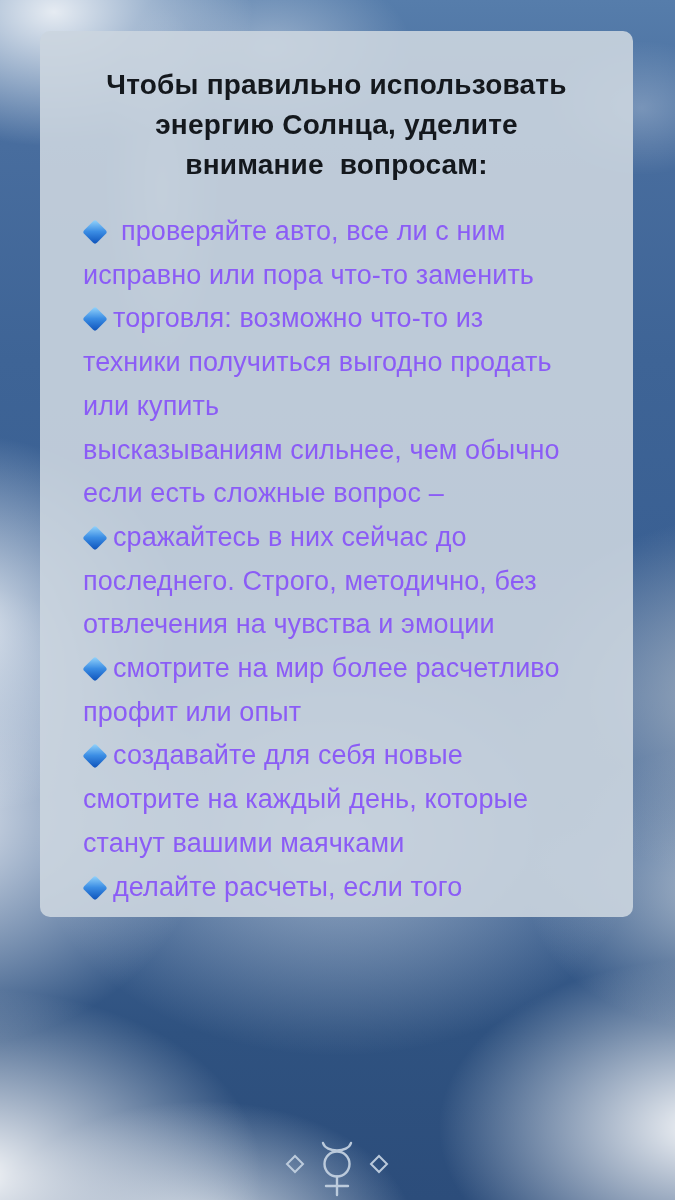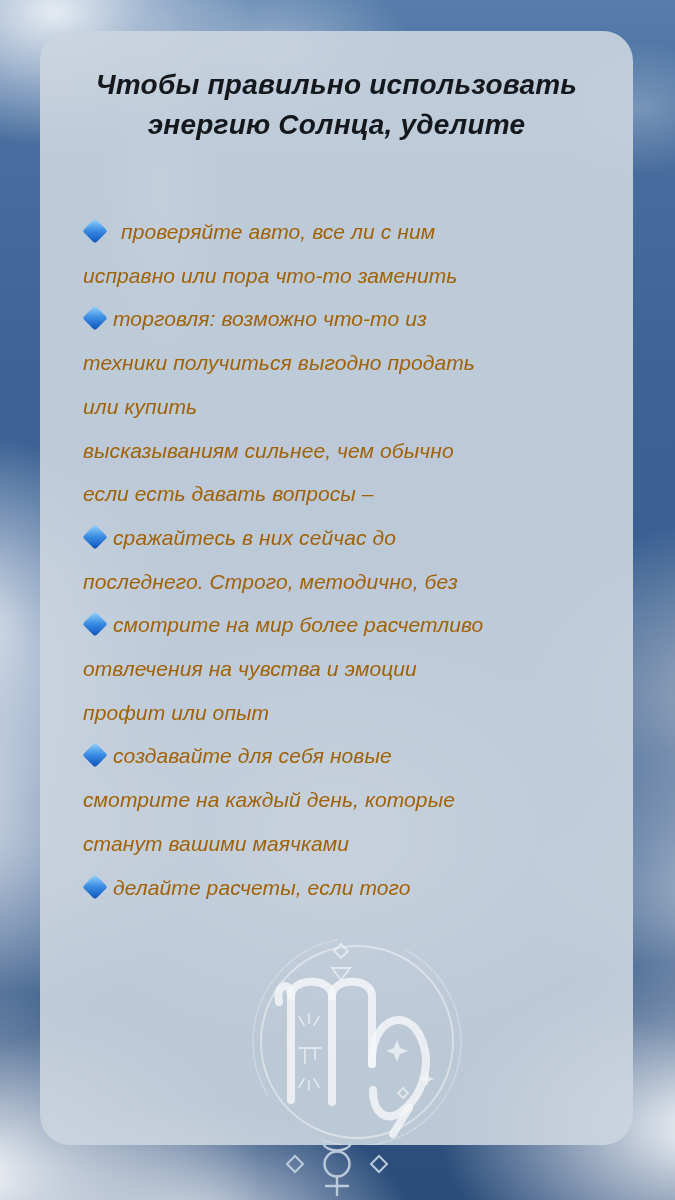--- a/index.html
+++ b/index.html
@@ -19,63 +19,64 @@
       radial-gradient(45% 20% at 110% 58%,rgba(170,182,195,0.90), rgba(170,182,195,0) 75%),
       radial-gradient(40% 16% at 108% 74%,rgba(200,209,218,0.80), rgba(200,209,218,0) 75%),
       radial-gradient(50% 18% at 104% 94%,rgba(255,255,255,0.95), rgba(255,255,255,0) 78%),
       radial-gradient(55% 20% at -4% 98%, rgba(255,255,255,0.97), rgba(255,255,255,0) 78%),
       radial-gradient(42% 15% at 30% 103%,rgba(228,234,240,0.92), rgba(228,234,240,0) 75%),
       linear-gradient(180deg,#567dab 0%,#486d9e 12%,#3e6496 30%,#3a6093 46%,
                       #44689a 58%,#3f6394 72%,#2f5280 86%,#2c4d7b 100%);
   }
 
   
-  .card{position:absolute;left:40px;top:31px;width:593px;height:1114px;
-        border-radius:30px;background:rgba(203,213,223,0.90);overflow:hidden;font-style:italic;}
+  .card{position:absolute;left:40px;top:31px;width:593px;height:886px;
+        border-radius:10px;background:rgba(203,213,223,0.90);overflow:hidden;}
 
   .header{position:absolute;top:34px;left:0;right:0;text-align:center;
           font-weight:bold;font-size:28px;line-height:40px;color:#14181d;
           letter-spacing:0.2px;}
   .hline{white-space:pre;}
 
   .body{position:absolute;top:179px;left:43px;right:20px;
-        font-size:21px;line-height:43.7px;color:#a16207;letter-spacing:0.1px;}
+        font-size:27px;line-height:43.7px;color:#8b5cf6;letter-spacing:0.1px;}
   .bline{white-space:pre;}
 
   .diamond{display:inline-block;width:18px;height:18px;border-radius:3px;
            transform:rotate(45deg);vertical-align:-1px;margin:0 9px 0 3px;
            background:linear-gradient(to bottom right,#8fd0fa 5%,#3b8de4 48%,#0b4fb8 100%);}
   .diamond.gap{margin-right:17px;}
 
   .watermark{position:absolute;left:197px;top:891px;width:240px;height:240px;opacity:0.85;}
   .footer-symbol{position:absolute;left:270px;top:1136px;width:134px;height:64px;}
 </style>
 </head>
 <body>
 
 <div class="stage">
   <div class="sky"></div>
 
   <div class="card">
     <div class="header">
         <div class="hline">Чтобы правильно использовать</div>
         <div class="hline">энергию Солнца, уделите</div>
+        <div class="hline">внимание  вопросам:</div>
       </div>
     <div class="body">
         <div class="bline"><span class="diamond gap"></span>проверяйте авто, все ли с ним</div>
         <div class="bline">исправно или пора что-то заменить</div>
         <div class="bline"><span class="diamond"></span>торговля: возможно что-то из</div>
         <div class="bline">техники получиться выгодно продать</div>
         <div class="bline">или купить</div>
         <div class="bline">высказываниям сильнее, чем обычно</div>
-        <div class="bline">если есть давать вопросы –</div>
+        <div class="bline">если есть сложные вопрос –</div>
         <div class="bline"><span class="diamond"></span>сражайтесь в них сейчас до</div>
         <div class="bline">последнего. Строго, методично, без</div>
+        <div class="bline">отвлечения на чувства и эмоции</div>
         <div class="bline"><span class="diamond"></span>смотрите на мир более расчетливо</div>
-        <div class="bline">отвлечения на чувства и эмоции</div>
         <div class="bline">профит или опыт</div>
         <div class="bline"><span class="diamond"></span>создавайте для себя новые</div>
         <div class="bline">смотрите на каждый день, которые</div>
         <div class="bline">станут вашими маячками</div>
         <div class="bline"><span class="diamond"></span>делайте расчеты, если того</div>
       </div>
 
     <svg class="watermark" viewBox="0 0 240 240" fill="none">
       <circle cx="120" cy="120" r="96" stroke="rgba(255,255,255,0.50)" stroke-width="2"></circle>
       <circle cx="120" cy="120" r="104" stroke="rgba(255,255,255,0.30)" stroke-width="1.5" stroke-dasharray="200 70"></circle>

